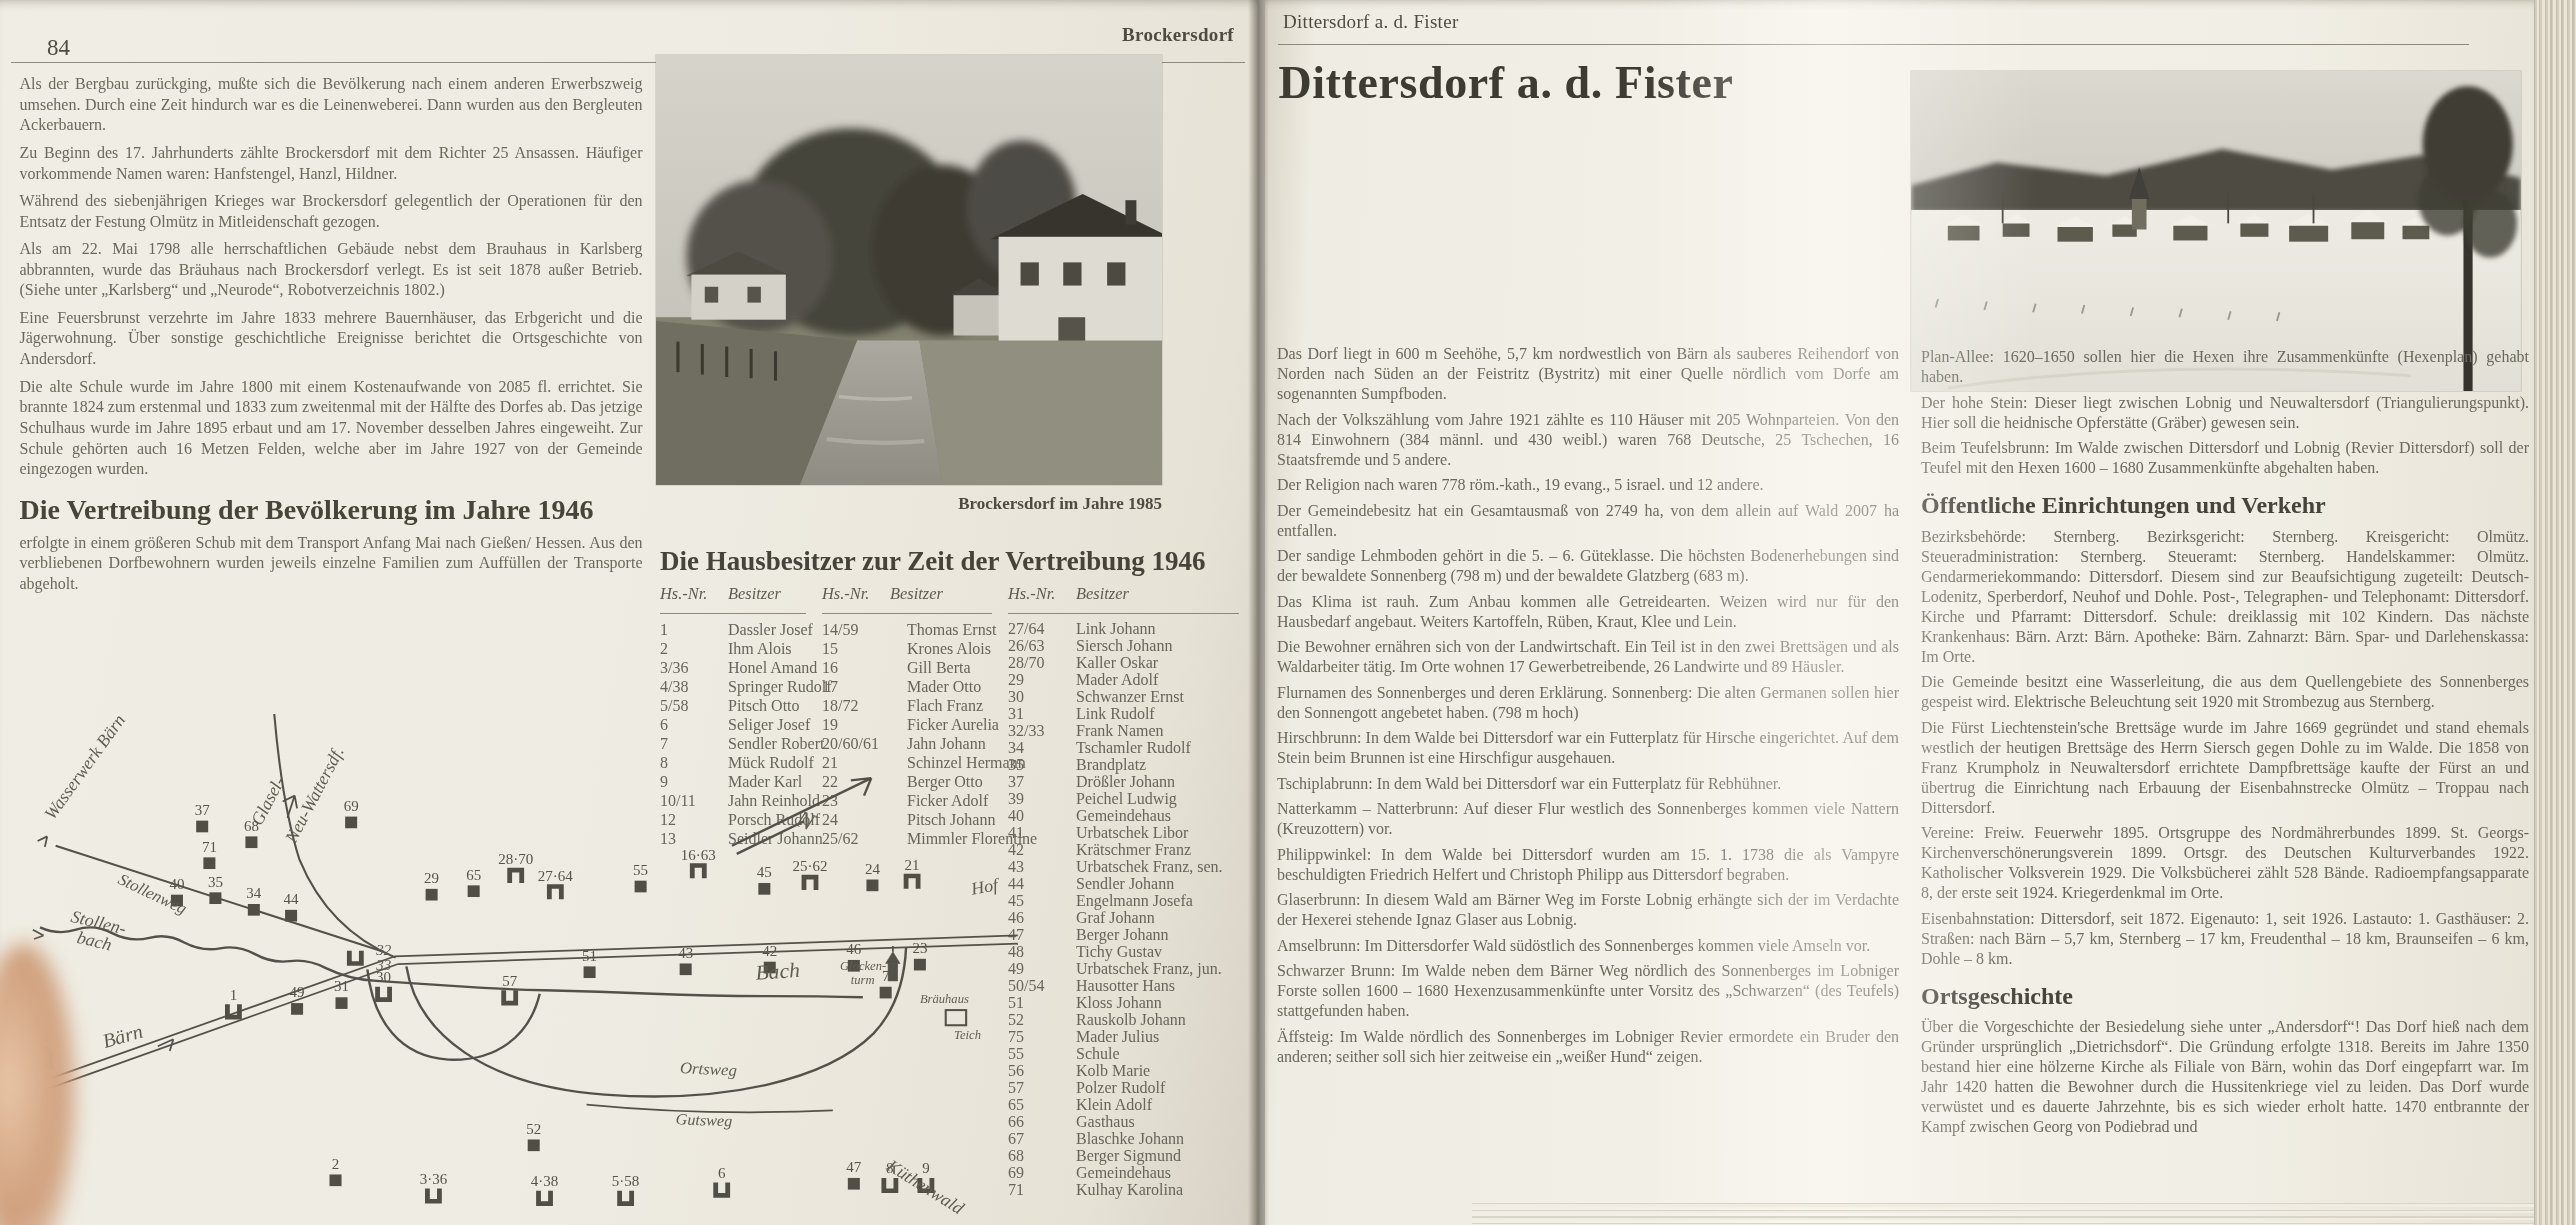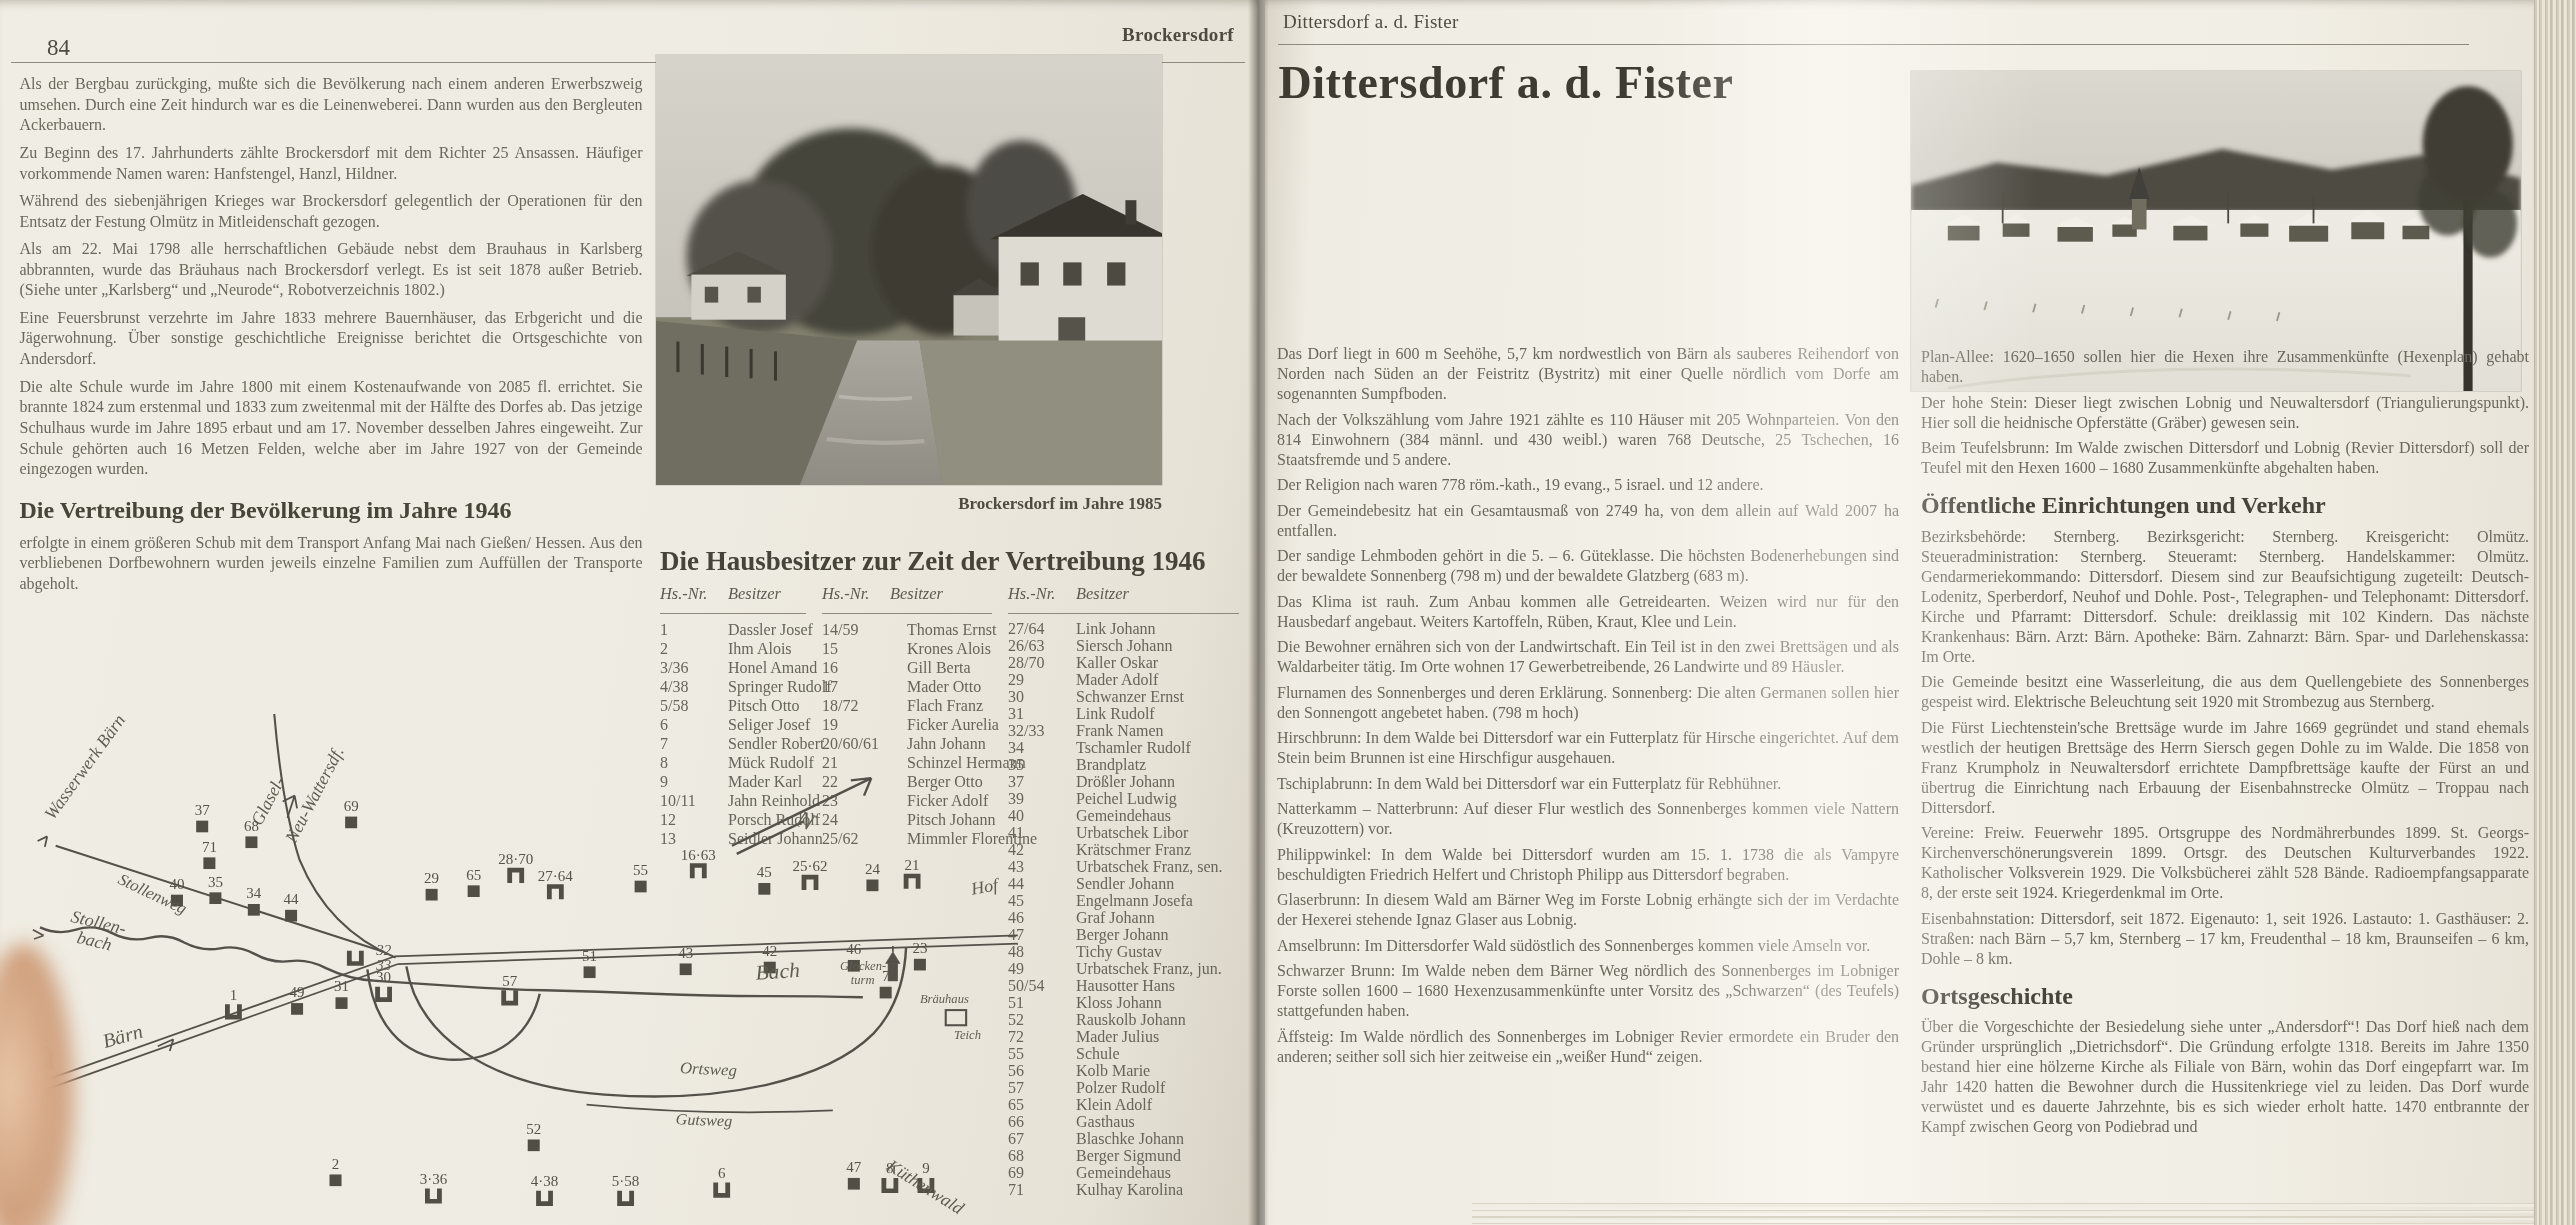--- a/index.html
+++ b/index.html
@@ -24,21 +24,21 @@
   .finger{position:absolute;left:-27px;top:943px;width:103px;height:316px;border-radius:50%;z-index:7;
     background:radial-gradient(ellipse at 35% 45%,#e8c6a8 0%,#cf9f7c 55%,rgba(185,130,95,0) 100%);
     filter:blur(9.7px);}
   
   .runhead{position:absolute;font-size:19px;letter-spacing:0.3px;color:#4e4c42;font-weight:bold;}
   .headrule{position:absolute;height:1.2px;background:#8d897c;}
   .pagenum{position:absolute;font-size:23px;color:#4e4c42;}
   .bodycol p{margin:0 0 6.7px 0;text-align:justify;hyphens:auto;-webkit-hyphens:auto;}
   
   .lp-text{position:absolute;left:19.5px;top:74px;width:623px;font-size:16px;line-height:20.7px;color:#6a685d;}
-  .lp-section-h{font-size:24px;line-height:28px;font-weight:bold;color:#474539;margin:16px 0 8.5px 0;}
+  .lp-section-h{font-size:28px;line-height:28px;font-weight:bold;color:#474539;margin:16px 0 8.5px 0;}
   .lp-photo{position:absolute;left:656px;top:55px;width:506px;height:430px;background:#c8c5bc;
             box-shadow:0 0 0 0.6px rgba(90,85,70,.25);}
   .lp-caption{position:absolute;left:656px;top:494px;width:506px;text-align:right;
               font-size:17px;font-weight:bold;color:#4e4c42;}
   .lp-table{position:absolute;left:660px;top:549px;width:583px;color:#67655b;}
   .lp-table h3{font-size:27px;line-height:24px;color:#45433a;margin:0 0 11px 0;}
   .tcols{display:flex;gap:16px;}
   .tcol{flex:0 0 auto;}
   .tcol.c1{width:146px;} .tcol.c2{width:170px;} .tcol.c3{width:231px;}
   .thead{display:flex;font-style:italic;font-size:16.4px;color:#5d5b51;
@@ -354,21 +354,21 @@
               </li>
               <li>
                 <span class="nr">51</span>
                 <span class="nm">Kloss Johann</span>
               </li>
               <li>
                 <span class="nr">52</span>
                 <span class="nm">Rauskolb Johann</span>
               </li>
               <li>
-                <span class="nr">72</span>
+                <span class="nr">75</span>
                 <span class="nm">Mader Julius</span>
               </li>
               <li>
                 <span class="nr">55</span>
                 <span class="nm">Schule</span>
               </li>
               <li>
                 <span class="nr">56</span>
                 <span class="nm">Kolb Marie</span>
               </li>

